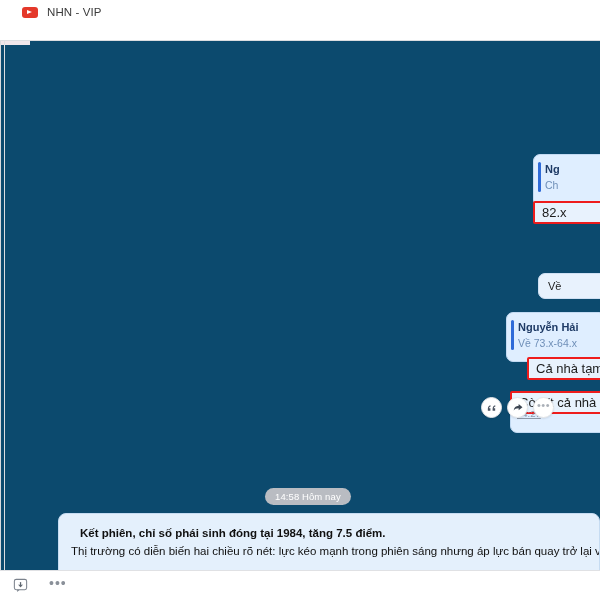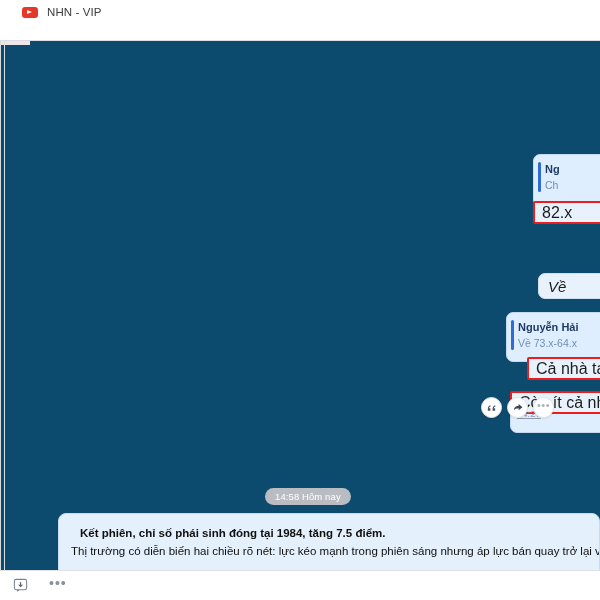--- a/index.html
+++ b/index.html
@@ -146,42 +146,41 @@
     border: 2px solid #ee1c1c;
     border-radius: 2px;
     box-sizing: border-box;
     background: #e8f2fd;
     display: flex;
     align-items: center;
     padding-left: 7px;
     overflow: hidden;
   }
   .redbox-text {
-    font-size: 16px;
+    font-size: 13px;
     color: #1c1c1c;
     white-space: nowrap;
     line-height: 13px;
   }
 
   .bubble-plain {
     position: absolute;
     background: #e8f2fd;
     border: 1px solid #cfe0f3;
     border-radius: 7px;
     box-sizing: border-box;
     display: flex;
     align-items: center;
     padding-left: 9px;
     overflow: hidden;
   }
   .bubble-plain-text {
-    font-size: 15px;
+    font-size: 11px;
     color: #1c1c1c;
     white-space: nowrap;
-    font-style: italic;
   }
 
   .msg-time {
     position: absolute;
     font-size: 9.5px;
     color: #8d99a8;
     white-space: nowrap;
   }
 
   

